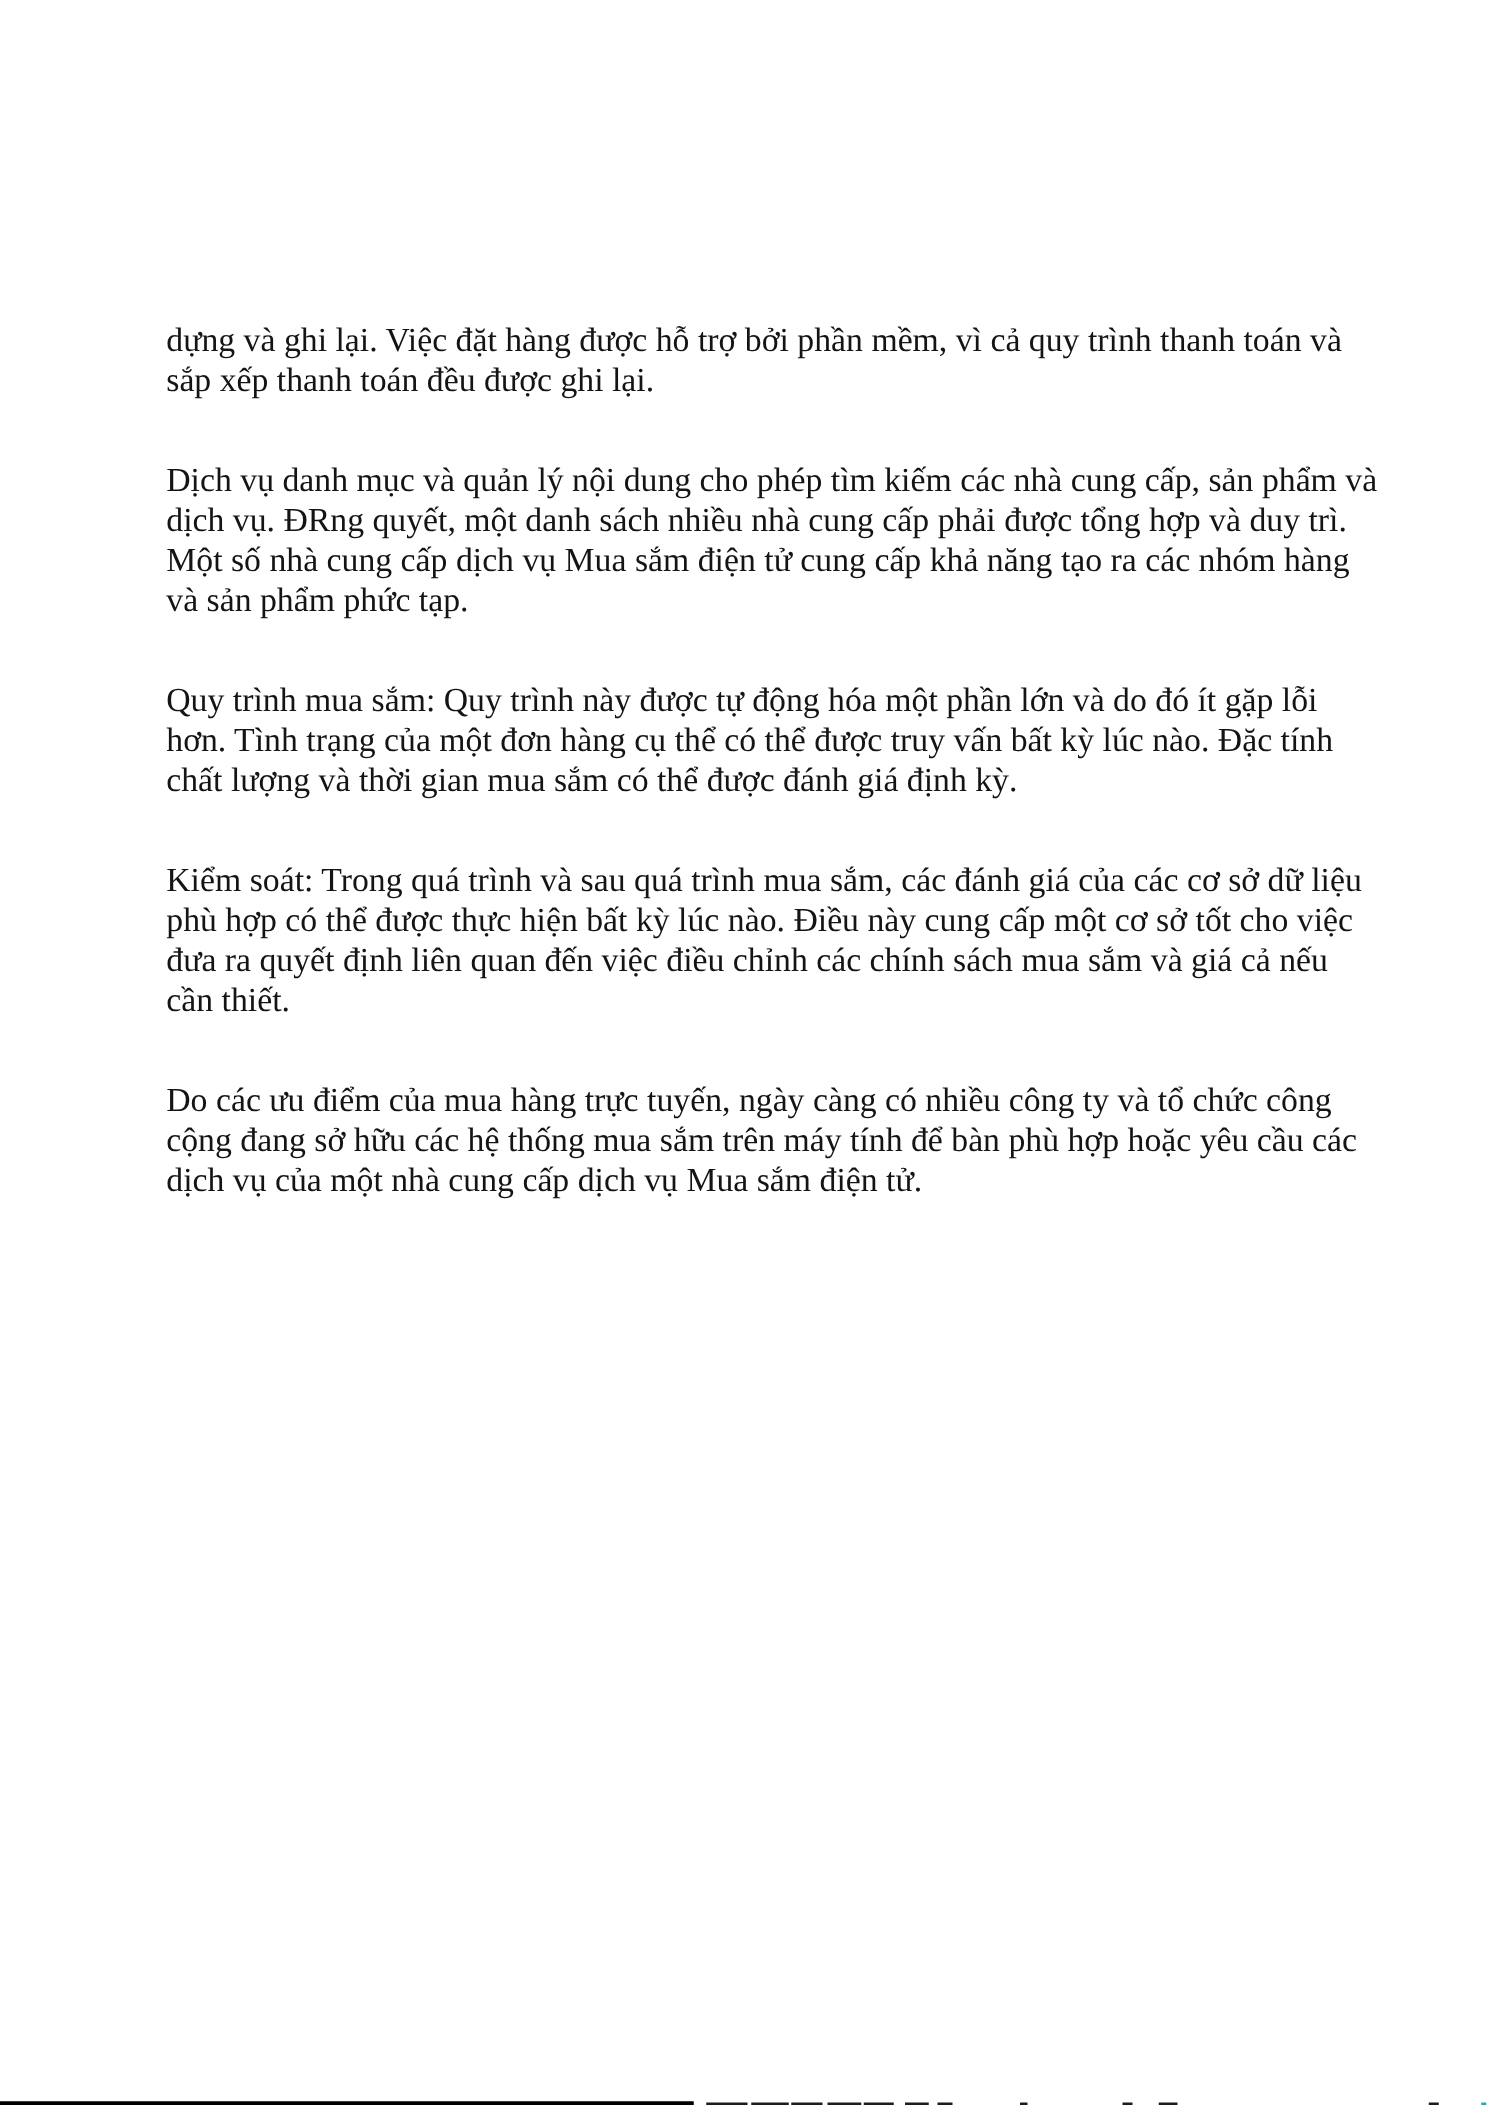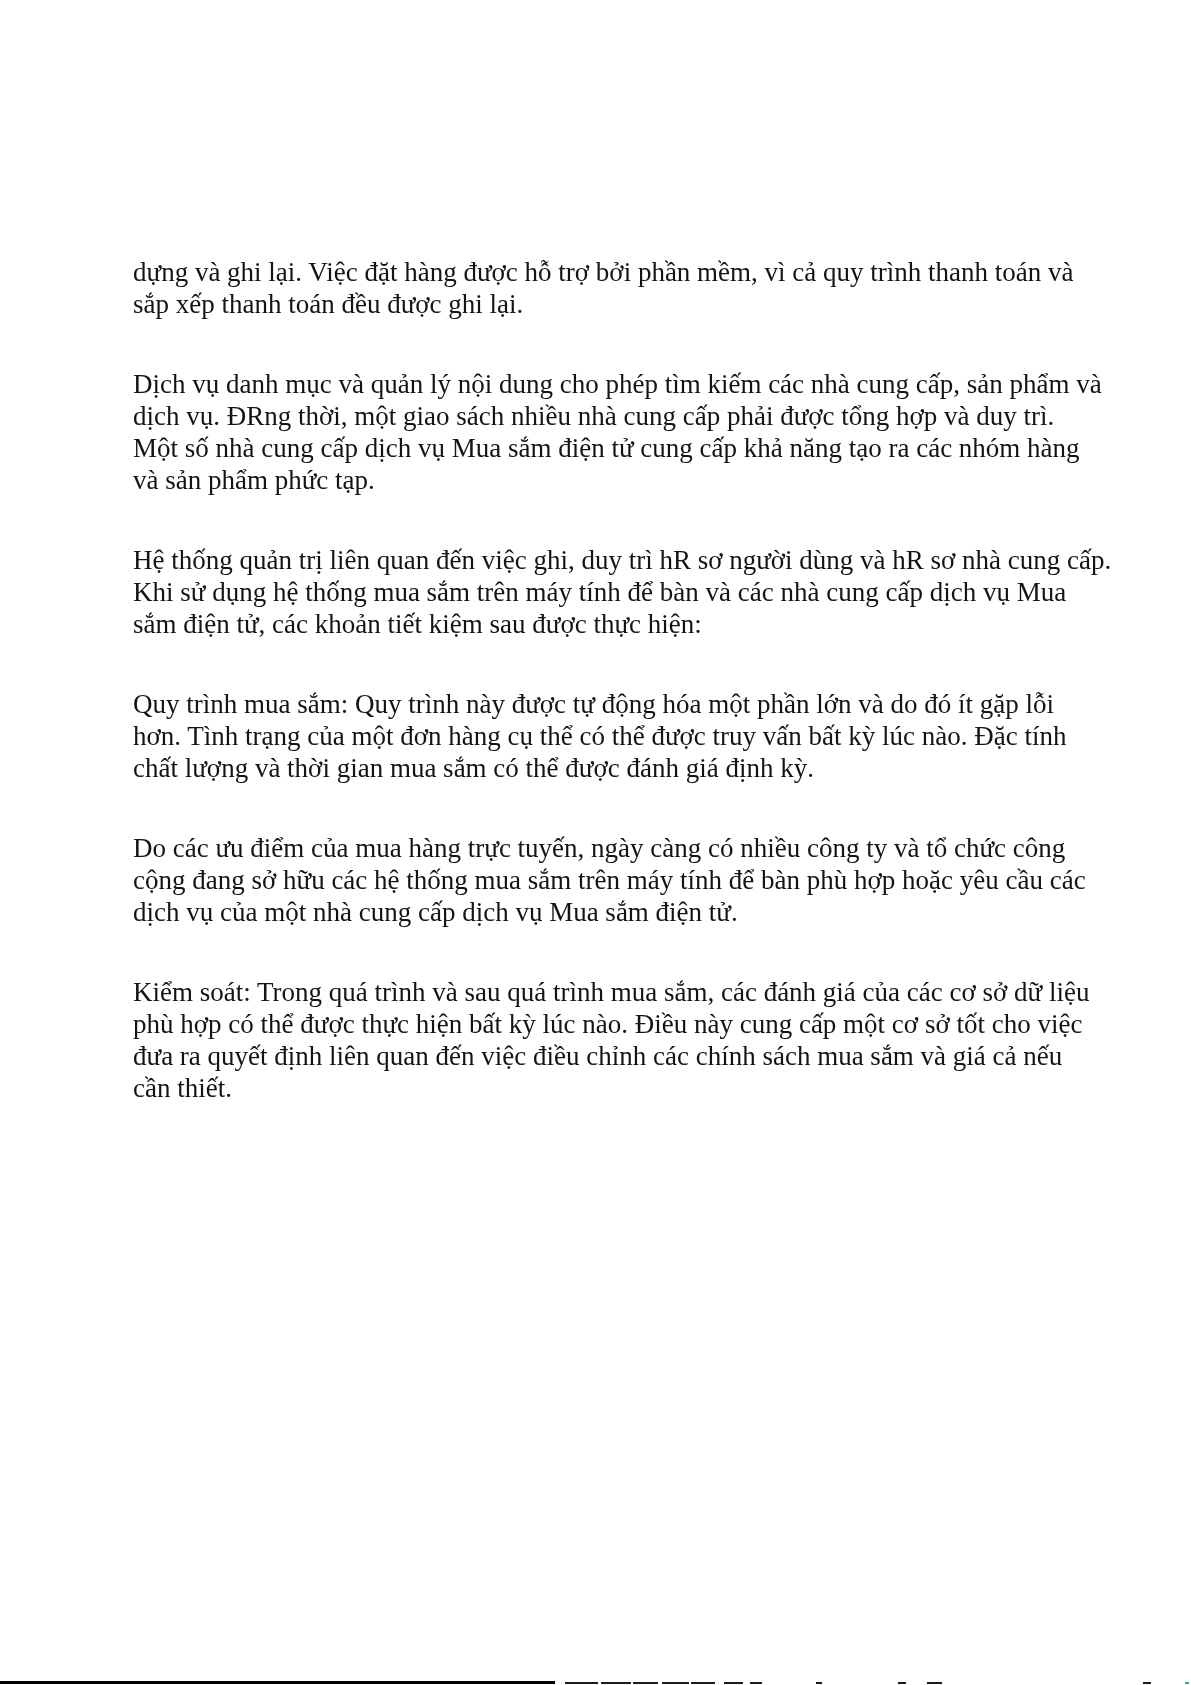--- a/index.html
+++ b/index.html
@@ -67,36 +67,33 @@
 </style>
 </head>
 <body>
 
 <div class="page">
 
   <div class="text-block">
     <p class="para">dựng và ghi lại. Việc đặt hàng được hỗ trợ bởi phần mềm, vì cả quy trình thanh toán và
 sắp xếp thanh toán đều được ghi lại.</p>
     <p class="para">Dịch vụ danh mục và quản lý nội dung cho phép tìm kiếm các nhà cung cấp, sản phẩm và
-dịch vụ. ĐRng thời, một giao sách nhiều nhà cung cấp phải được tổng hợp và duy trì.
+dịch vụ. ĐRng quyết, một danh sách nhiều nhà cung cấp phải được tổng hợp và duy trì.
 Một số nhà cung cấp dịch vụ Mua sắm điện tử cung cấp khả năng tạo ra các nhóm hàng
 và sản phẩm phức tạp.</p>
-    <p class="para">Hệ thống quản trị liên quan đến việc ghi, duy trì hR sơ người dùng và hR sơ nhà cung cấp.
-Khi sử dụng hệ thống mua sắm trên máy tính để bàn và các nhà cung cấp dịch vụ Mua
-sắm điện tử, các khoản tiết kiệm sau được thực hiện:</p>
     <p class="para">Quy trình mua sắm: Quy trình này được tự động hóa một phần lớn và do đó ít gặp lỗi
 hơn. Tình trạng của một đơn hàng cụ thể có thể được truy vấn bất kỳ lúc nào. Đặc tính
 chất lượng và thời gian mua sắm có thể được đánh giá định kỳ.</p>
-    <p class="para">Do các ưu điểm của mua hàng trực tuyến, ngày càng có nhiều công ty và tổ chức công
-cộng đang sở hữu các hệ thống mua sắm trên máy tính để bàn phù hợp hoặc yêu cầu các
-dịch vụ của một nhà cung cấp dịch vụ Mua sắm điện tử.</p>
     <p class="para">Kiểm soát: Trong quá trình và sau quá trình mua sắm, các đánh giá của các cơ sở dữ liệu
 phù hợp có thể được thực hiện bất kỳ lúc nào. Điều này cung cấp một cơ sở tốt cho việc
 đưa ra quyết định liên quan đến việc điều chỉnh các chính sách mua sắm và giá cả nếu
 cần thiết.</p>
+    <p class="para">Do các ưu điểm của mua hàng trực tuyến, ngày càng có nhiều công ty và tổ chức công
+cộng đang sở hữu các hệ thống mua sắm trên máy tính để bàn phù hợp hoặc yêu cầu các
+dịch vụ của một nhà cung cấp dịch vụ Mua sắm điện tử.</p>
   </div>
 
   <div class="clip-strip">
     <span class="clip-rule"></span>
     <span class="frag f1"></span>
     <span class="frag f2"></span>
     <span class="frag f3"></span>
     <span class="frag f4"></span>
     <span class="frag f5"></span>
     <span class="frag f6"></span>

